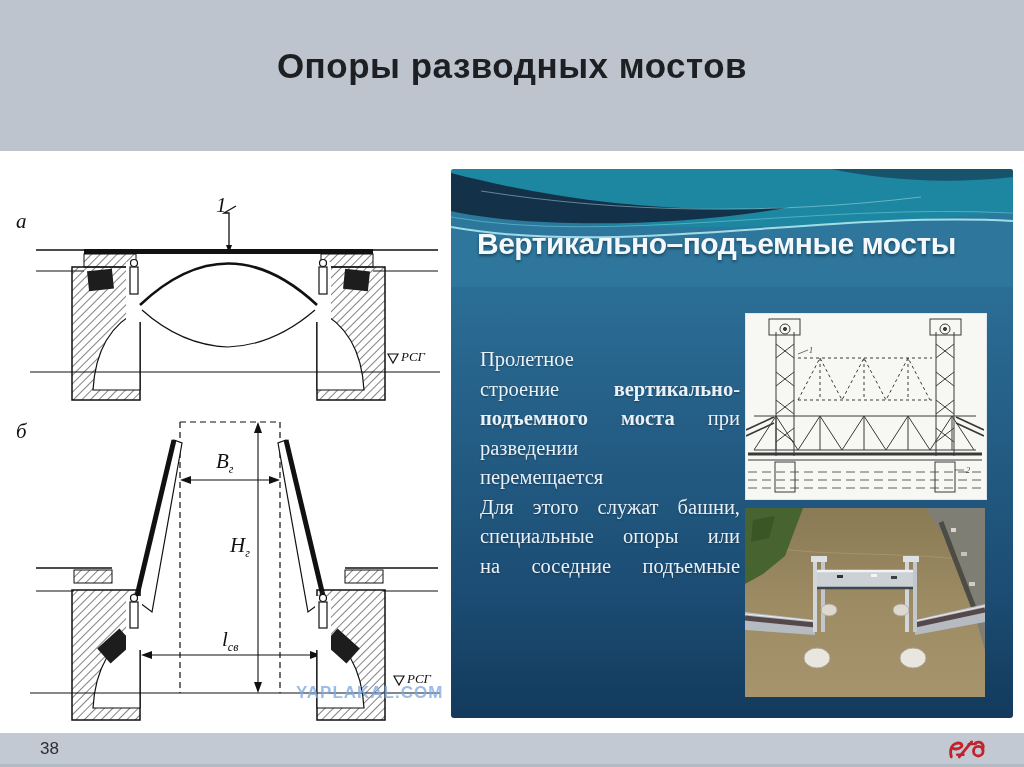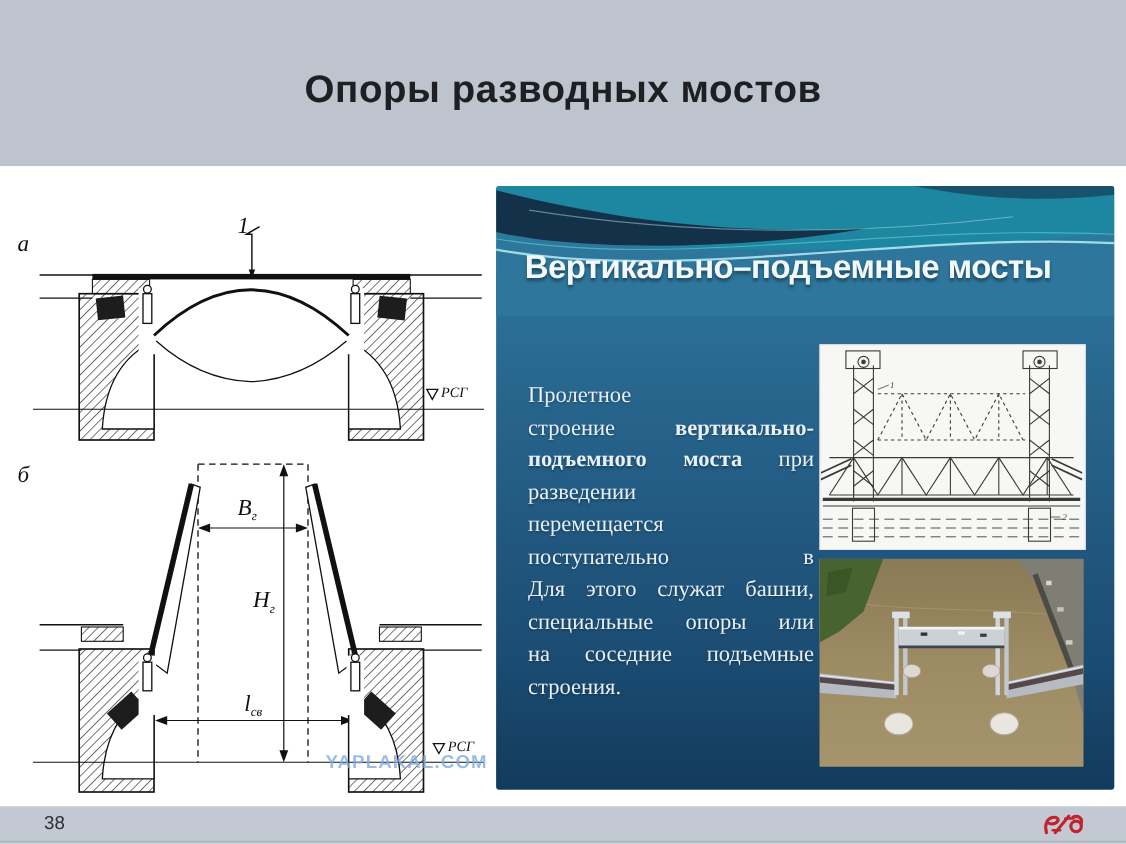--- a/index.html
+++ b/index.html
@@ -2,21 +2,21 @@
 <html><head>
 <meta charset="utf-8">
 <title>Slide</title>
 <style>
   html,body{margin:0;padding:0;background:#ffffff;}
   .slide{position:relative;width:1024px;height:767px;background:#ffffff;overflow:hidden;
          font-family:"Liberation Sans",sans-serif;}
 
   
   .header{position:absolute;left:0;top:0;width:1024px;height:151px;background:#bdc4ce;}
-  .header h1{margin:0;padding-top:62px;text-align:center;font-size:35px;font-weight:bold;
+  .header h1{margin:0;padding-top:46px;text-align:center;font-size:35px;font-weight:bold;
              color:#1e1f23;letter-spacing:.5px;}
 
   
   .diagrams{position:absolute;left:0;top:150px;width:445px;height:580px;}
   .dlabel{font-family:"Liberation Serif",serif;font-style:italic;font-size:21px;fill:#111;}
   .dimlbl{font-family:"Liberation Serif",serif;font-style:italic;font-size:21px;fill:#111;}
   .rsg{font-family:"Liberation Serif",serif;font-style:italic;font-size:13px;fill:#111;}
   .wmark{font-family:"Liberation Sans",sans-serif;font-weight:bold;font-size:17px;
          fill:rgba(125,170,225,0.78);letter-spacing:1px;}
 
@@ -170,25 +170,23 @@
     </svg>
 
     <div class="panel-title">Вертикально–подъемные мосты</div>
 
     <div class="para" id="para">
         <div class="pline"><span>Пролетное</span></div>
         <div class="pline"><span>строение </span><span class="b">вертикально-</span></div>
         <div class="pline"><span class="b">подъемного моста</span><span> при</span></div>
         <div class="pline"><span>разведении</span></div>
         <div class="pline"><span>перемещается</span></div>
-        <div class="pline"><span>поступательно в</span></div>
         <div class="pline"><span>Для этого служат башни,</span></div>
         <div class="pline"><span>специальные опоры или</span></div>
         <div class="pline"><span>на соседние подъемные</span></div>
-        <div class="pline last"><span>строения.</span></div>
       </div>
 
     <div class="fig fig1">
       <svg width="238" height="183" viewBox="0 0 238 183">
         <g stroke="#3a3a3a" stroke-width="1" fill="none">
 
           <g>
             <line x1="30" y1="18" x2="30" y2="142"></line>
               <line x1="48" y1="18" x2="48" y2="142"></line>
             <path d="M30,30 L48,44 M48,30 L30,44 M30,58 L48,72 M48,58 L30,72 M30,86 L48,100 M48,86 L30,100 M30,114 L48,128 M48,114 L30,128"></path>

